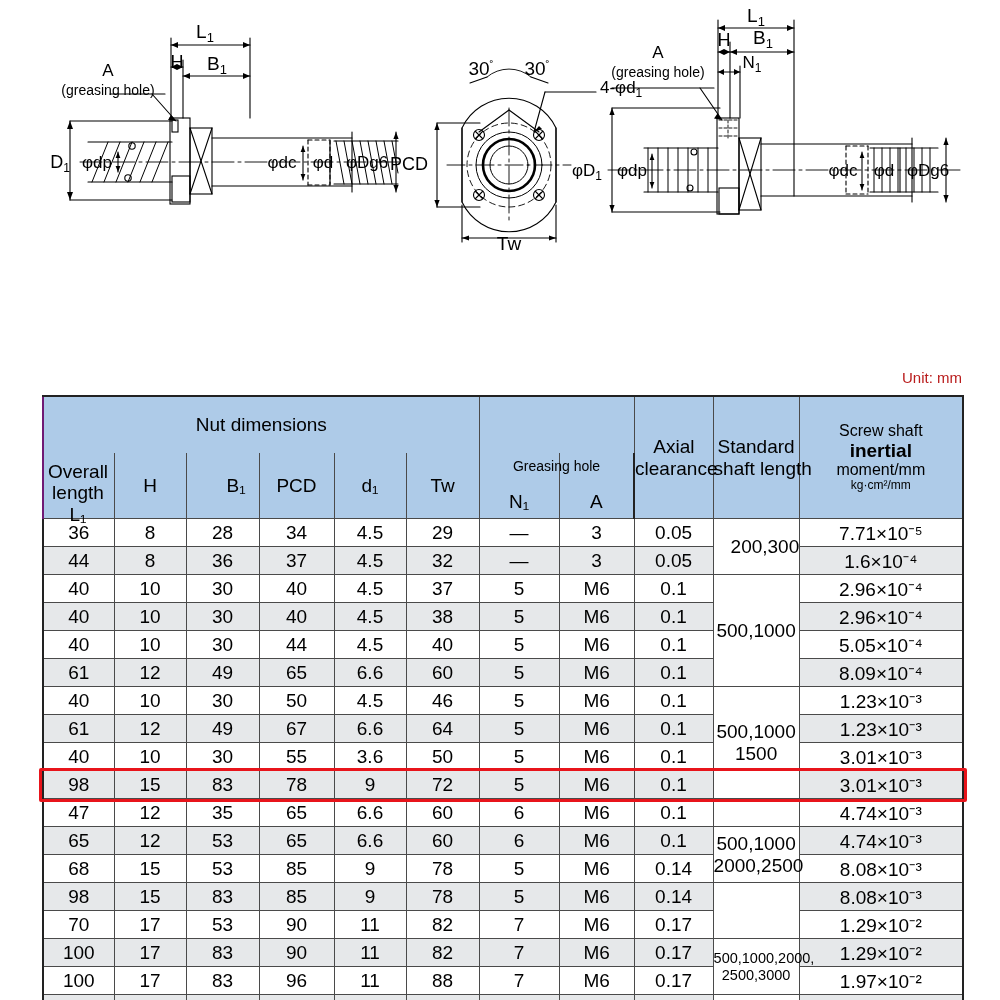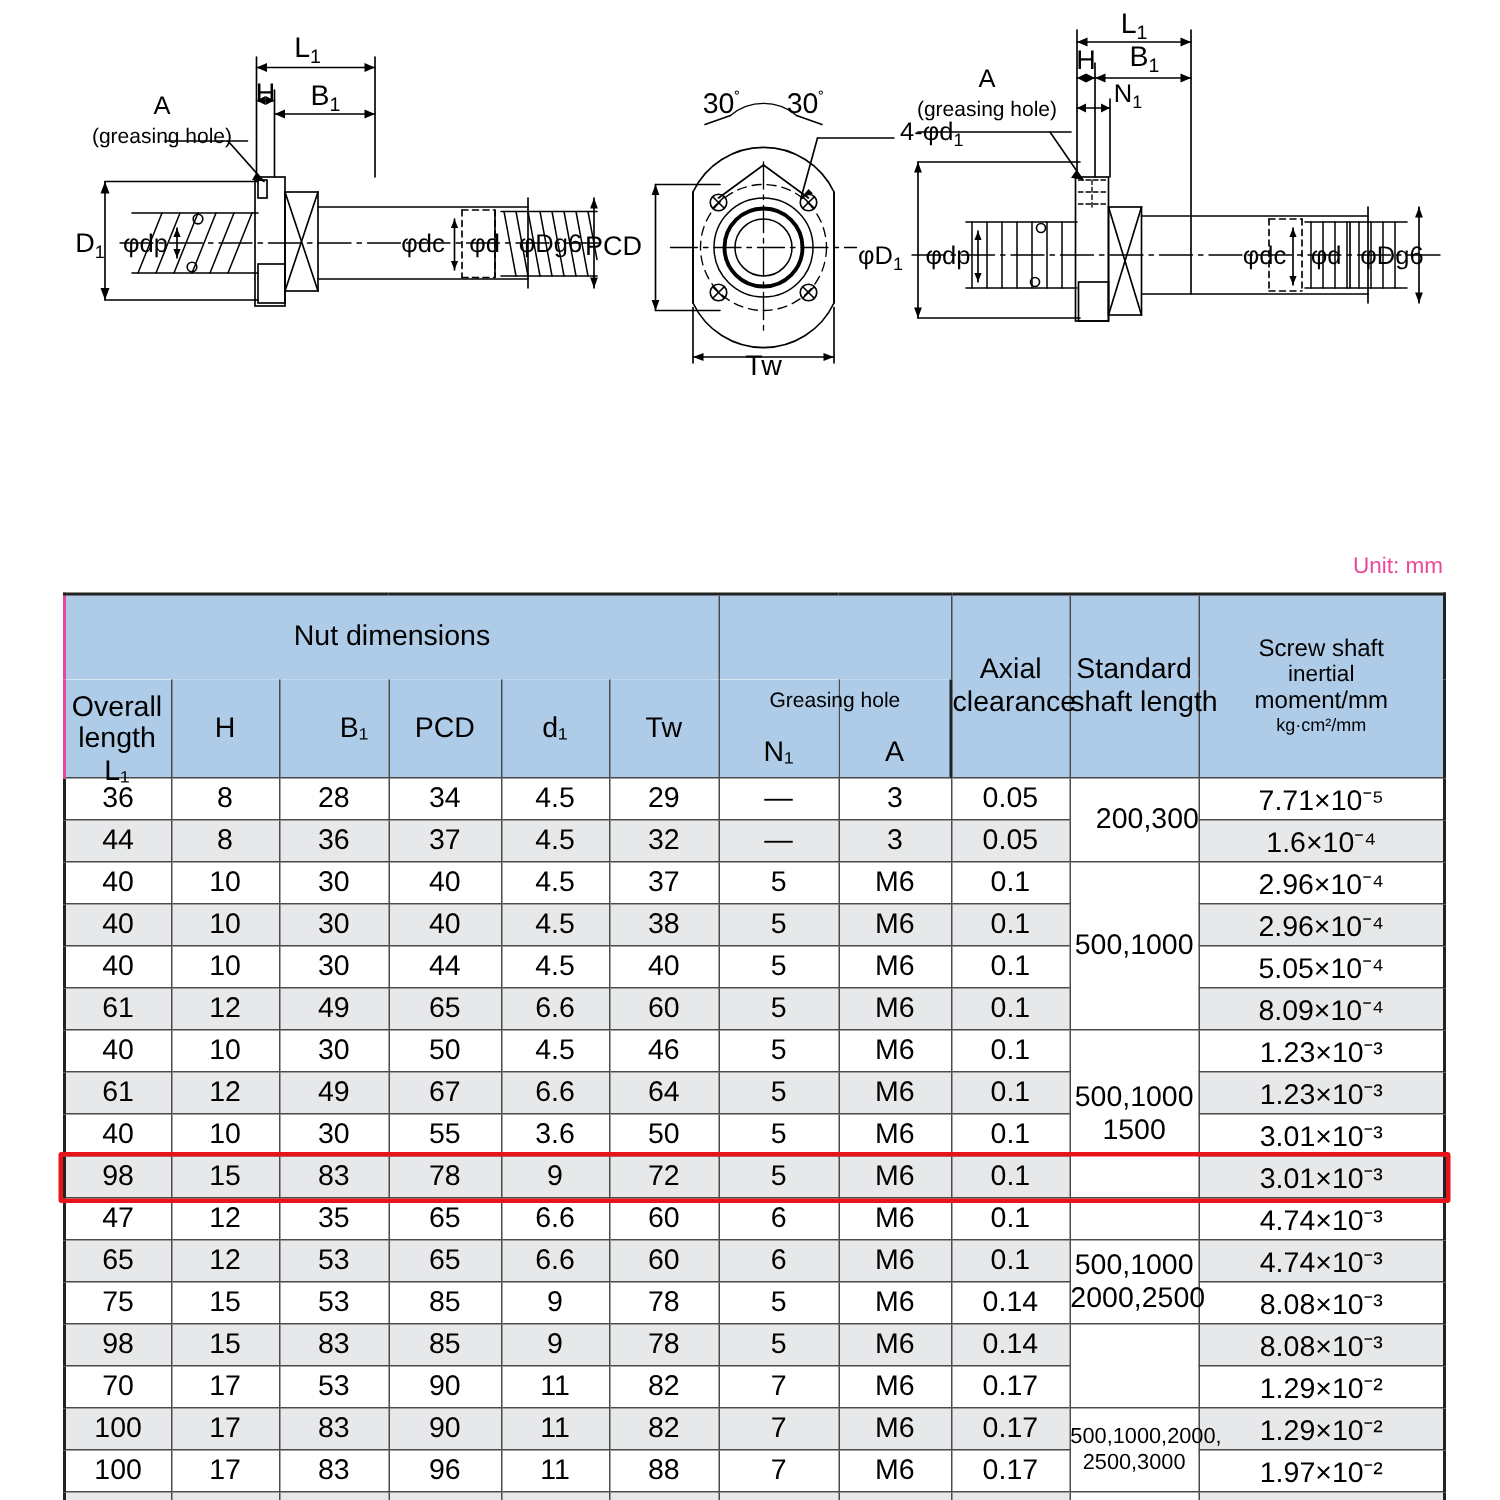--- a/index.html
+++ b/index.html
@@ -34,21 +34,21 @@
     font-size: 18px;
     letter-spacing: .2px;
   }
 
   
   .unit-label {
     position: absolute;
     right: 38px;
     top: 369px;
     font-size: 15px;
-    color: #ec4899;
+    color: #b91c1c;
   }
 
   
   #table-wrap {
     position: absolute;
     left: 42px;
     top: 395px;
     width: 920px;
   }
   table.spec {
@@ -79,21 +79,21 @@
 
   table.spec tbody td { height: 27px; font-size: 19px; background: #ffffff; }
   table.spec tbody tr.alt td { background: #e6e8ea; }
   td.len-cell { font-size: 18px; line-height: 1.15; white-space: normal; }
   td.len-cell.small { font-size: 14.5px; }
 
   
   table.spec { outline: none; }
 
   thead tr.hrow1 th:first-child,
-  thead tr.hrow2 th:first-child { border-left: 2px solid #ec4899; }
+  thead tr.hrow2 th:first-child { border-left: 2px solid #701a75; }
   table.spec th:last-child, table.spec td:last-child { border-right: 2px solid #222; }
   table.spec tbody td:first-child { border-left: 2px solid #222; }
   thead tr.hrow1 th { border-top: 2px solid #222; }
 
   .overall-head {
     font-size: 17px;
     line-height: 1.1;
   }
 
   
@@ -414,21 +414,21 @@
         <th rowspan="2" class="small-head">
           <div>Axial</div>
           <div>clearance</div>
         </th>
         <th rowspan="2" class="small-head">
           <div>Standard</div>
           <div>shaft length</div>
         </th>
         <th rowspan="2" class="tiny-head">
           <div style="font-size:16px;">Screw shaft</div>
-          <div style="font-size:15px;">inertial</div>
+          <div style="font-size:19px;font-weight:bold;">inertial</div>
           <div style="font-size:16px;">moment/mm</div>
           <div style="font-size:12px;">kg·cm²/mm</div>
         </th>
       </tr>
       <tr class="hrow2">
         <th class="overall-head" style="border-top:none;position:relative;">
           <div style="position:absolute;left:-8px;top:8px;width:84px;text-align:center;">
             <div>Overall</div>
             <div>length</div>
             <div>L₁</div>
@@ -598,21 +598,21 @@
           <td>6</td>
           <td>M6</td>
           <td>0.1</td>
           <td rowspan="2" class="len-cell" style="background: rgb(255, 255, 255);">
             <div>500,1000</div>
             <div>2000,2500</div>
           </td>
           <td>4.74×10⁻³</td>
         </tr>
         <tr>
-          <td>75</td>
+          <td>68</td>
           <td>15</td>
           <td>53</td>
           <td>85</td>
           <td>9</td>
           <td>78</td>
           <td>5</td>
           <td>M6</td>
           <td>0.14</td>
           <td>8.08×10⁻³</td>
         </tr>

